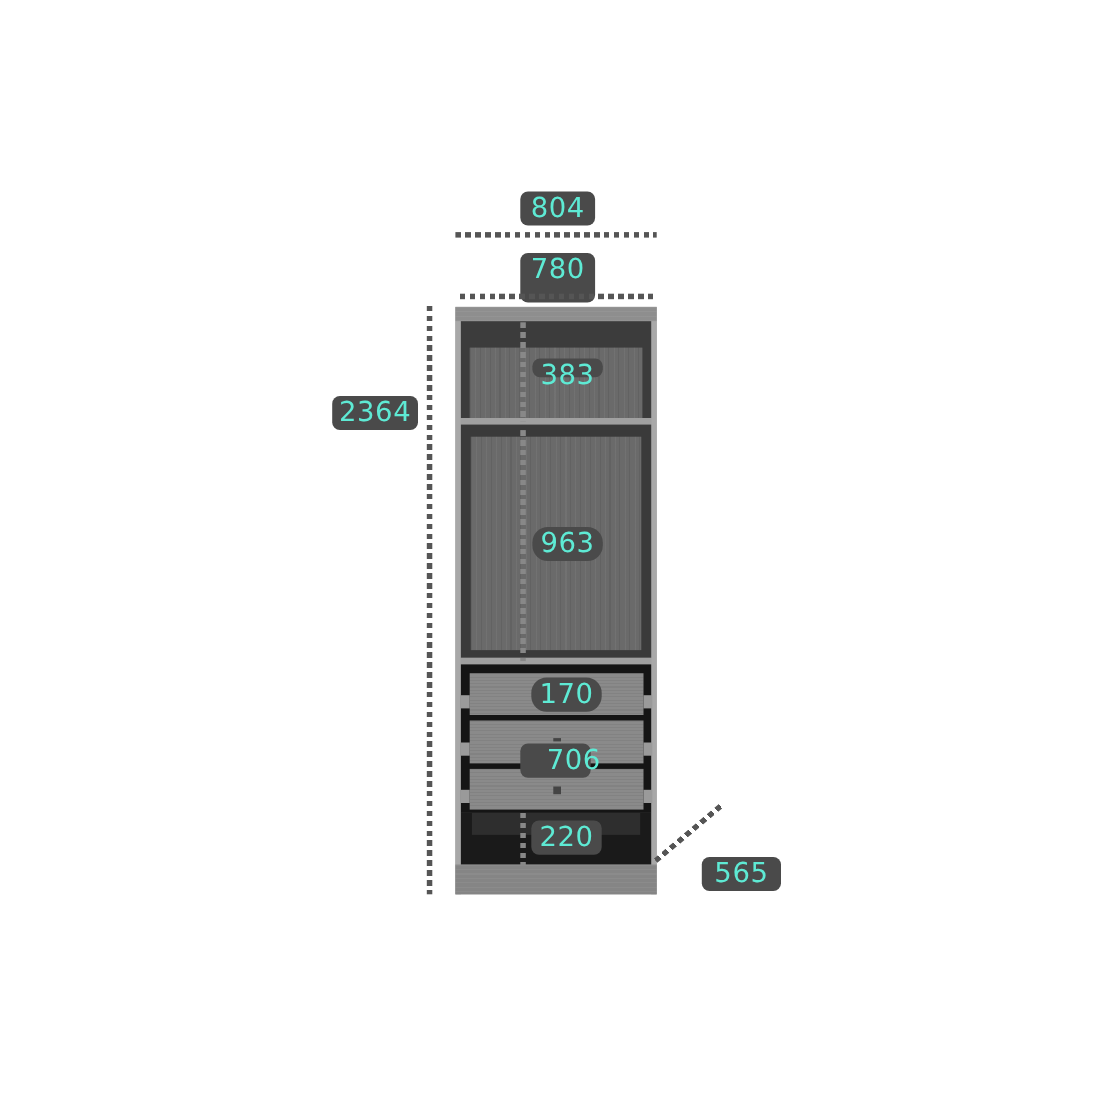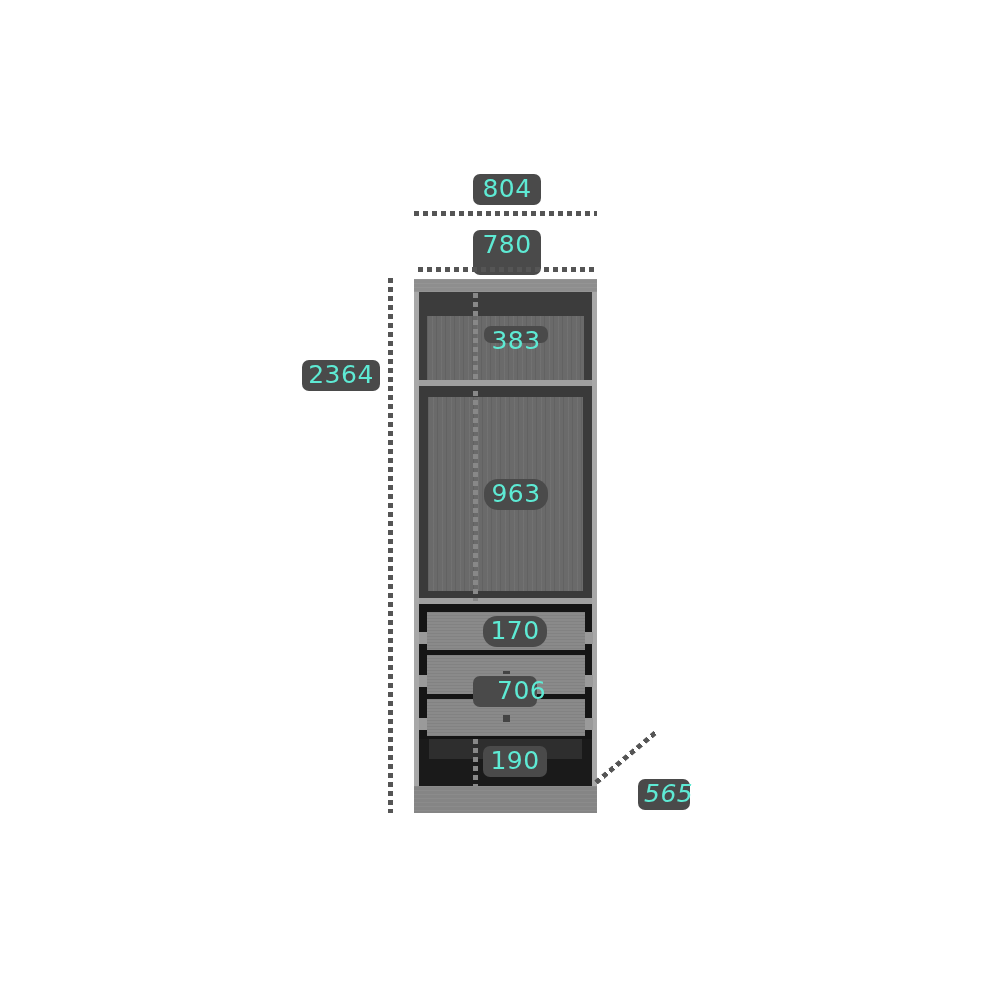--- a/index.html
+++ b/index.html
@@ -85,17 +85,17 @@
 
   <div class="vdots-inner" style="left:59px; top:14px; height:90px;"></div>
   <div class="vdots-inner" style="left:59px; top:112px; height:210px;"></div>
   <div class="vdots-inner" style="left:59px; top:460px; height:48px;"></div>
 </div>
 
 <div class="label" style="left:484px; top:326px; width:64px; height:17px;">383</div>
 <div class="label" style="left:484px; top:479px; width:64px; height:31px;border-radius:14px;">963</div>
 <div class="label" style="left:483px; top:616px; width:64px; height:31px;border-radius:14px;">170</div>
 <div class="label" style="left:473px; top:676px; width:64px; height:31px;padding-left:24px;">706</div>
-<div class="label" style="left:483px; top:746px; width:64px; height:31px;">190</div>
+<div class="label" style="left:483px; top:746px; width:64px; height:31px;">220</div>
 
 <div class="abs" style="left:596px; top:780px; width:80px; height:5px; transform-origin:0 50%; transform:rotate(-40deg);
             background-image: repeating-linear-gradient(to right, #555 0 5px, transparent 5px 9px);"></div>
-<div class="label" style="left:638px; top:779px; width:52px; height:31px;font-style:italic;">565</div>
+<div class="label" style="left:638px; top:779px; width:72px; height:31px;">565</div>
 
 </body></html>

